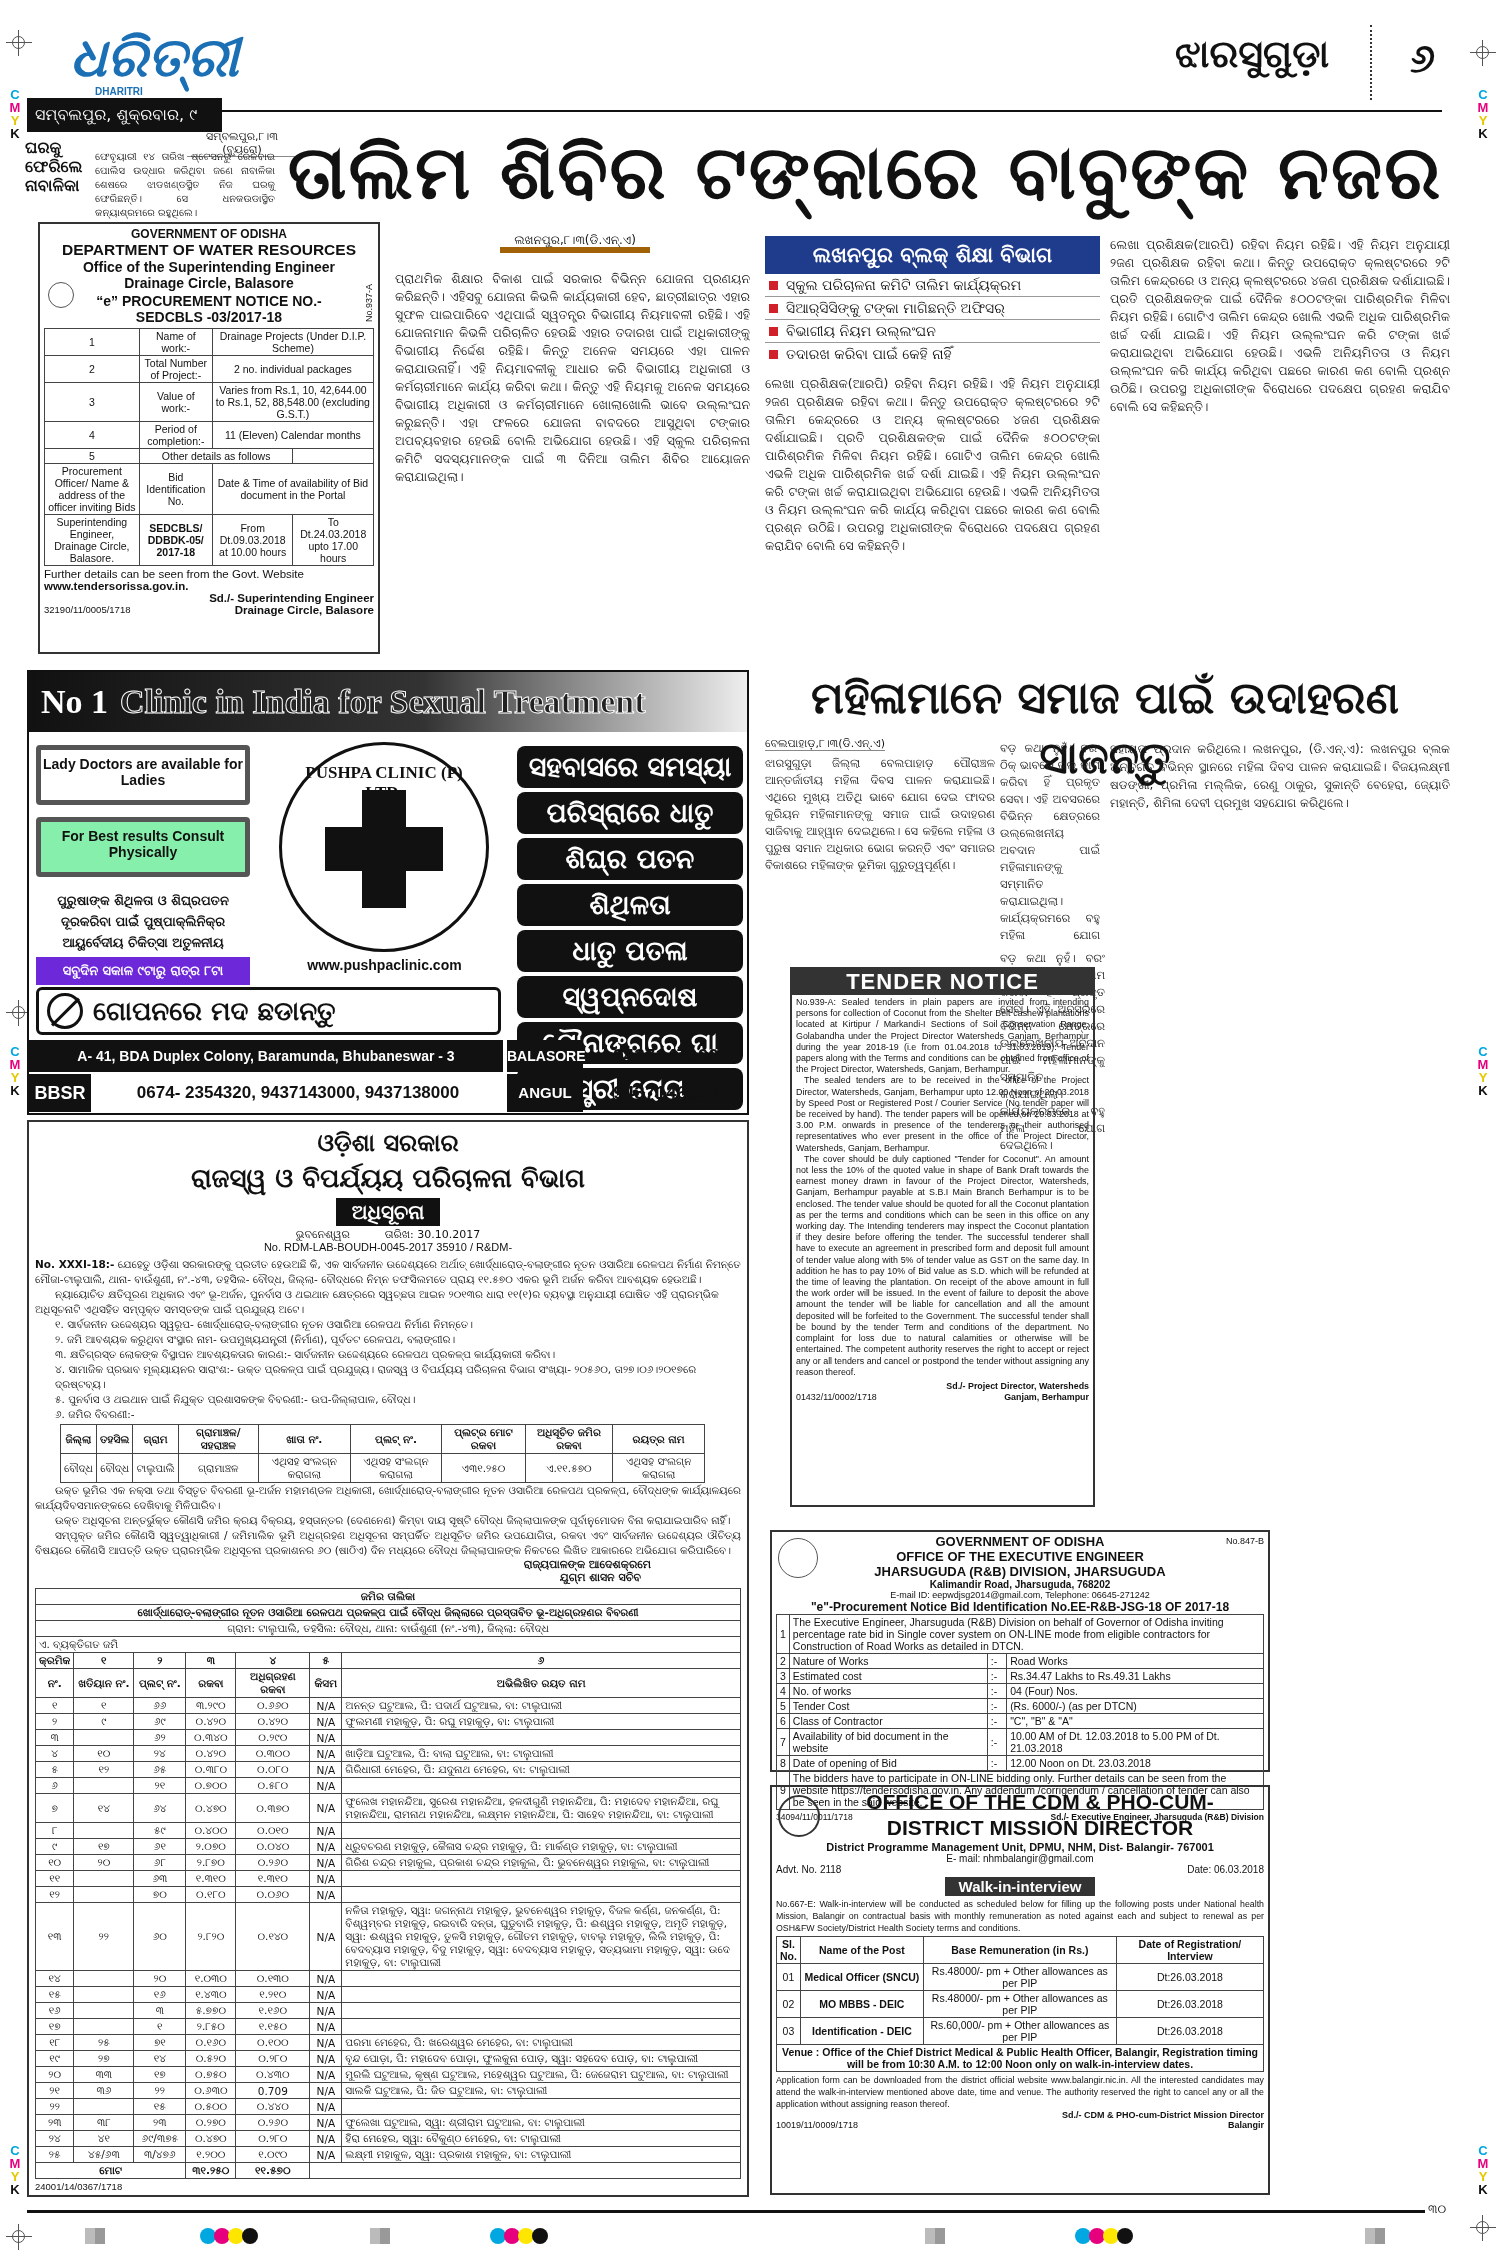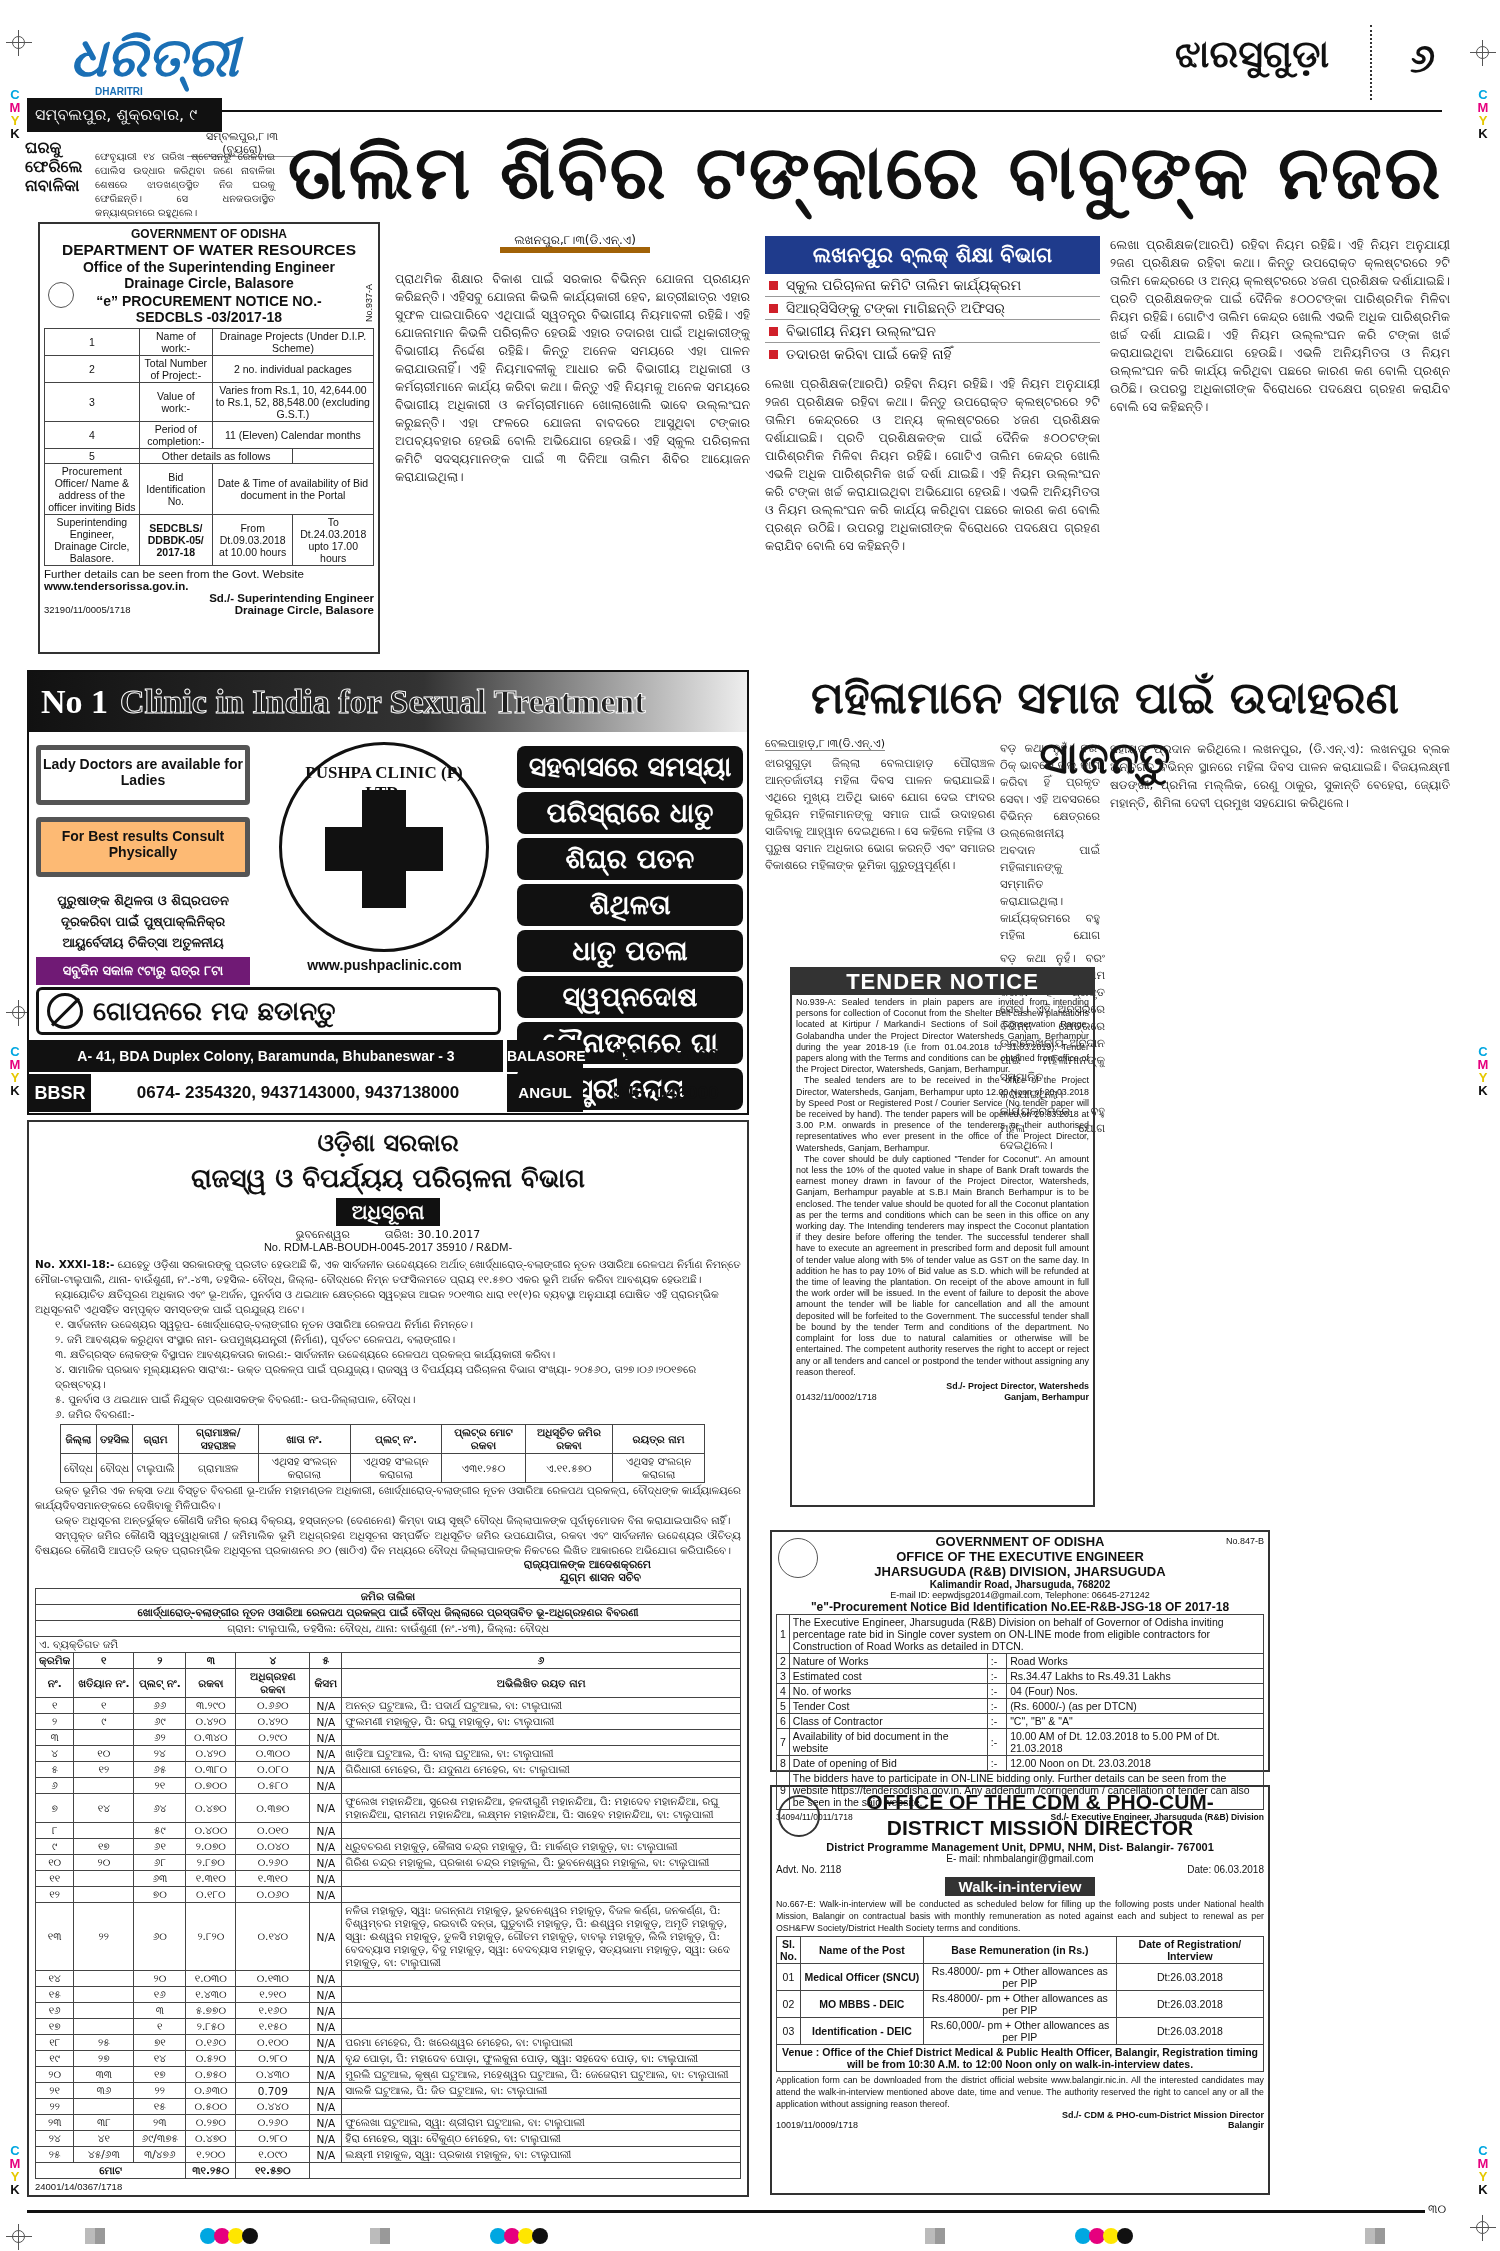--- a/index.html
+++ b/index.html
@@ -170,23 +170,23 @@
 </div>
 <div class="abs odia col-text" style="left:765px;top:375px;width:335px;height:270px;overflow:hidden">ଲେଖା ପ୍ରଶିକ୍ଷକ(ଆରପି) ରହିବା ନିୟମ ରହିଛି। ଏହି ନିୟମ ଅନୁଯାୟୀ ୨ଜଣ ପ୍ରଶିକ୍ଷକ ରହିବା କଥା। କିନ୍ତୁ ଉପରୋକ୍ତ କ୍ଲଷ୍ଟରରେ ୨ଟି ତାଲିମ କେନ୍ଦ୍ରରେ ଓ ଅନ୍ୟ କ୍ଲଷ୍ଟରରେ ୪ଜଣ ପ୍ରଶିକ୍ଷକ ଦର୍ଶାଯାଇଛି। ପ୍ରତି ପ୍ରଶିକ୍ଷକଙ୍କ ପାଇଁ ଦୈନିକ ୫୦୦ଟଙ୍କା ପାରିଶ୍ରମିକ ମିଳିବା ନିୟମ ରହିଛି। ଗୋଟିଏ ତାଲିମ କେନ୍ଦ୍ର ଖୋଲି ଏଭଳି ଅଧିକ ପାରିଶ୍ରମିକ ଖର୍ଚ୍ଚ ଦର୍ଶା ଯାଇଛି। ଏହି ନିୟମ ଉଲ୍ଲଂଘନ କରି ଟଙ୍କା ଖର୍ଚ୍ଚ କରାଯାଇଥିବା ଅଭିଯୋଗ ହେଉଛି। ଏଭଳି ଅନିୟମିତତା ଓ ନିୟମ ଉଲ୍ଲଂଘନ କରି କାର୍ଯ୍ୟ କରିଥିବା ପଛରେ କାରଣ କଣ ବୋଲି ପ୍ରଶ୍ନ ଉଠିଛି। ଉପରସ୍ଥ ଅଧିକାରୀଙ୍କ ବିରୋଧରେ ପଦକ୍ଷେପ ଗ୍ରହଣ କରାଯିବ ବୋଲି ସେ କହିଛନ୍ତି।</div>
 <div class="abs odia col-text" style="left:1110px;top:236px;width:340px;height:410px;overflow:hidden">ଲେଖା ପ୍ରଶିକ୍ଷକ(ଆରପି) ରହିବା ନିୟମ ରହିଛି। ଏହି ନିୟମ ଅନୁଯାୟୀ ୨ଜଣ ପ୍ରଶିକ୍ଷକ ରହିବା କଥା। କିନ୍ତୁ ଉପରୋକ୍ତ କ୍ଲଷ୍ଟରରେ ୨ଟି ତାଲିମ କେନ୍ଦ୍ରରେ ଓ ଅନ୍ୟ କ୍ଲଷ୍ଟରରେ ୪ଜଣ ପ୍ରଶିକ୍ଷକ ଦର୍ଶାଯାଇଛି। ପ୍ରତି ପ୍ରଶିକ୍ଷକଙ୍କ ପାଇଁ ଦୈନିକ ୫୦୦ଟଙ୍କା ପାରିଶ୍ରମିକ ମିଳିବା ନିୟମ ରହିଛି। ଗୋଟିଏ ତାଲିମ କେନ୍ଦ୍ର ଖୋଲି ଏଭଳି ଅଧିକ ପାରିଶ୍ରମିକ ଖର୍ଚ୍ଚ ଦର୍ଶା ଯାଇଛି। ଏହି ନିୟମ ଉଲ୍ଲଂଘନ କରି ଟଙ୍କା ଖର୍ଚ୍ଚ କରାଯାଇଥିବା ଅଭିଯୋଗ ହେଉଛି। ଏଭଳି ଅନିୟମିତତା ଓ ନିୟମ ଉଲ୍ଲଂଘନ କରି କାର୍ଯ୍ୟ କରିଥିବା ପଛରେ କାରଣ କଣ ବୋଲି ପ୍ରଶ୍ନ ଉଠିଛି। ଉପରସ୍ଥ ଅଧିକାରୀଙ୍କ ବିରୋଧରେ ପଦକ୍ଷେପ ଗ୍ରହଣ କରାଯିବ ବୋଲି ସେ କହିଛନ୍ତି।</div>
 
 <div class="abs" style="left:27px;top:670px;width:722px;height:445px;border:2px solid #111;background:#fff">
   <div style="height:60px;background:linear-gradient(90deg,#111 0%,#333 55%,#eee 100%);display:flex;align-items:center;padding-left:12px;font-family:'Liberation Serif',serif;font-weight:bold">
     <span style="color:#fff;font-size:34px;margin-right:12px">No 1</span>
     <span style="color:#222;font-size:34px;-webkit-text-stroke:1px #fff">Clinic in India for Sexual Treatment</span>
   </div>
   <div style="position:absolute;left:7px;top:73px;width:214px;height:60px;border:5px solid #555;border-radius:4px;background:#fff;text-align:center;font-weight:bold;font-size:14px;padding-top:6px">Lady Doctors are available for Ladies</div>
-  <div style="position:absolute;left:7px;top:145px;width:214px;height:60px;border:5px solid #555;border-radius:4px;background:#fdba74;text-align:center;font-weight:bold;font-size:14px;padding-top:6px">For Best results Consult Physically</div>
+  <div style="position:absolute;left:7px;top:145px;width:214px;height:60px;border:5px solid #555;border-radius:4px;background:#86efac;text-align:center;font-weight:bold;font-size:14px;padding-top:6px">For Best results Consult Physically</div>
   <div class="odia ctr" style="position:absolute;left:7px;top:218px;width:214px;font-size:13px;font-weight:bold;line-height:21px">ପୁରୁଷାଙ୍କ ଶିଥିଳତା ଓ ଶିଘ୍ରପତନ ଦୂରକରିବା ପାଇଁ ପୁଷ୍ପାକ୍ଲିନିକ୍‌ର ଆୟୁର୍ବେଦୀୟ ଚିକିତ୍ସା ଅତୁଳନୀୟ</div>
-  <div class="odia ctr" style="position:absolute;left:7px;top:285px;width:214px;height:28px;background:#701a75;color:#fff;font-size:13px;font-weight:bold;line-height:28px">ସବୁଦିନ ସକାଳ ୯ଟାରୁ ରାତ୍ର ୮ଟା</div>
+  <div class="odia ctr" style="position:absolute;left:7px;top:285px;width:214px;height:28px;background:#6d28d9;color:#fff;font-size:13px;font-weight:bold;line-height:28px">ସବୁଦିନ ସକାଳ ୯ଟାରୁ ରାତ୍ର ୮ଟା</div>
   <div style="position:absolute;left:250px;top:70px;width:210px;height:210px;border:3px solid #111;border-radius:50%">
     <div style="position:absolute;left:20px;top:18px;width:164px;font-family:'Liberation Serif',serif;font-size:17px;text-align:center;font-weight:bold">PUSHPA CLINIC (P) LTD.</div>
     <div style="position:absolute;left:80px;top:45px;width:44px;height:118px;background:#111"></div>
     <div style="position:absolute;left:43px;top:82px;width:118px;height:44px;background:#111"></div>
   </div>
   <div class="bold ctr" style="position:absolute;left:238px;top:285px;width:235px;font-size:14px">www.pushpaclinic.com</div>
   <div style="position:absolute;left:7px;top:315px;width:465px;height:48px;border:3px solid #111;border-radius:6px;display:flex;align-items:center;padding-left:8px">
     <span style="display:inline-block;width:36px;height:36px;border:3px solid #111;border-radius:50%;position:relative;margin-right:10px">
         <span style="position:absolute;left:14px;top:-3px;width:3px;height:38px;background:#111;transform:rotate(45deg)"></span>
       </span>

